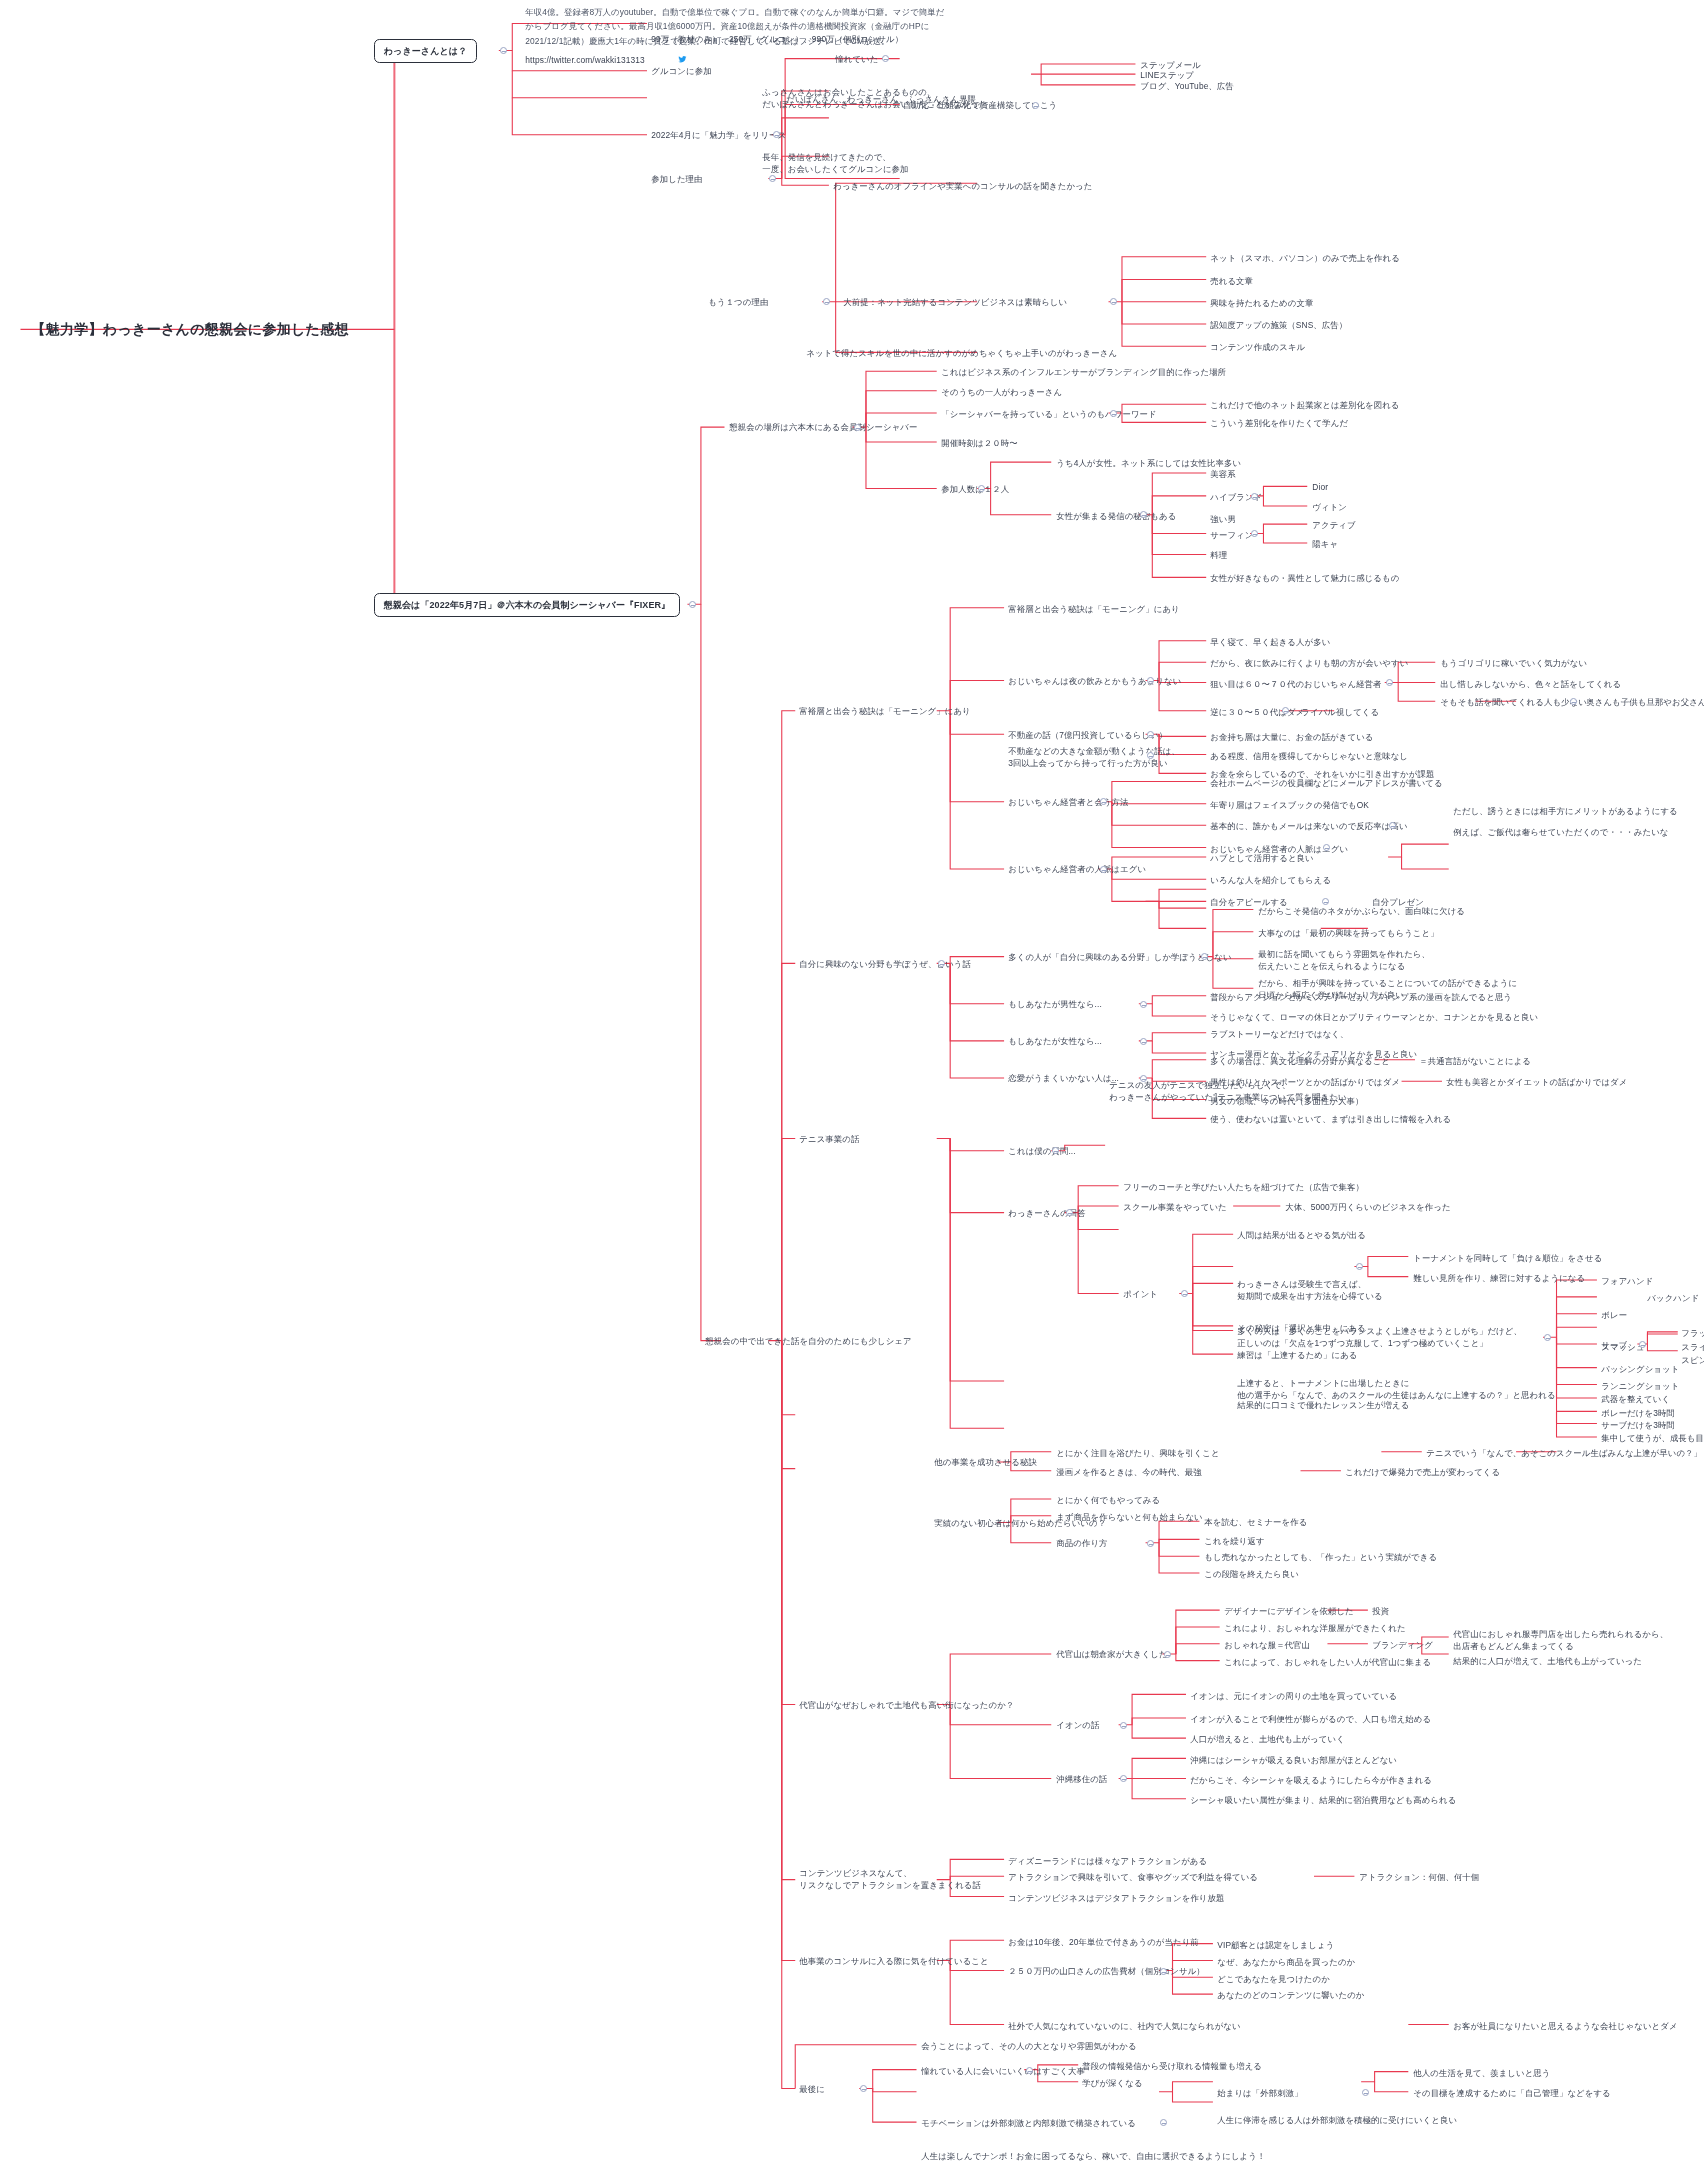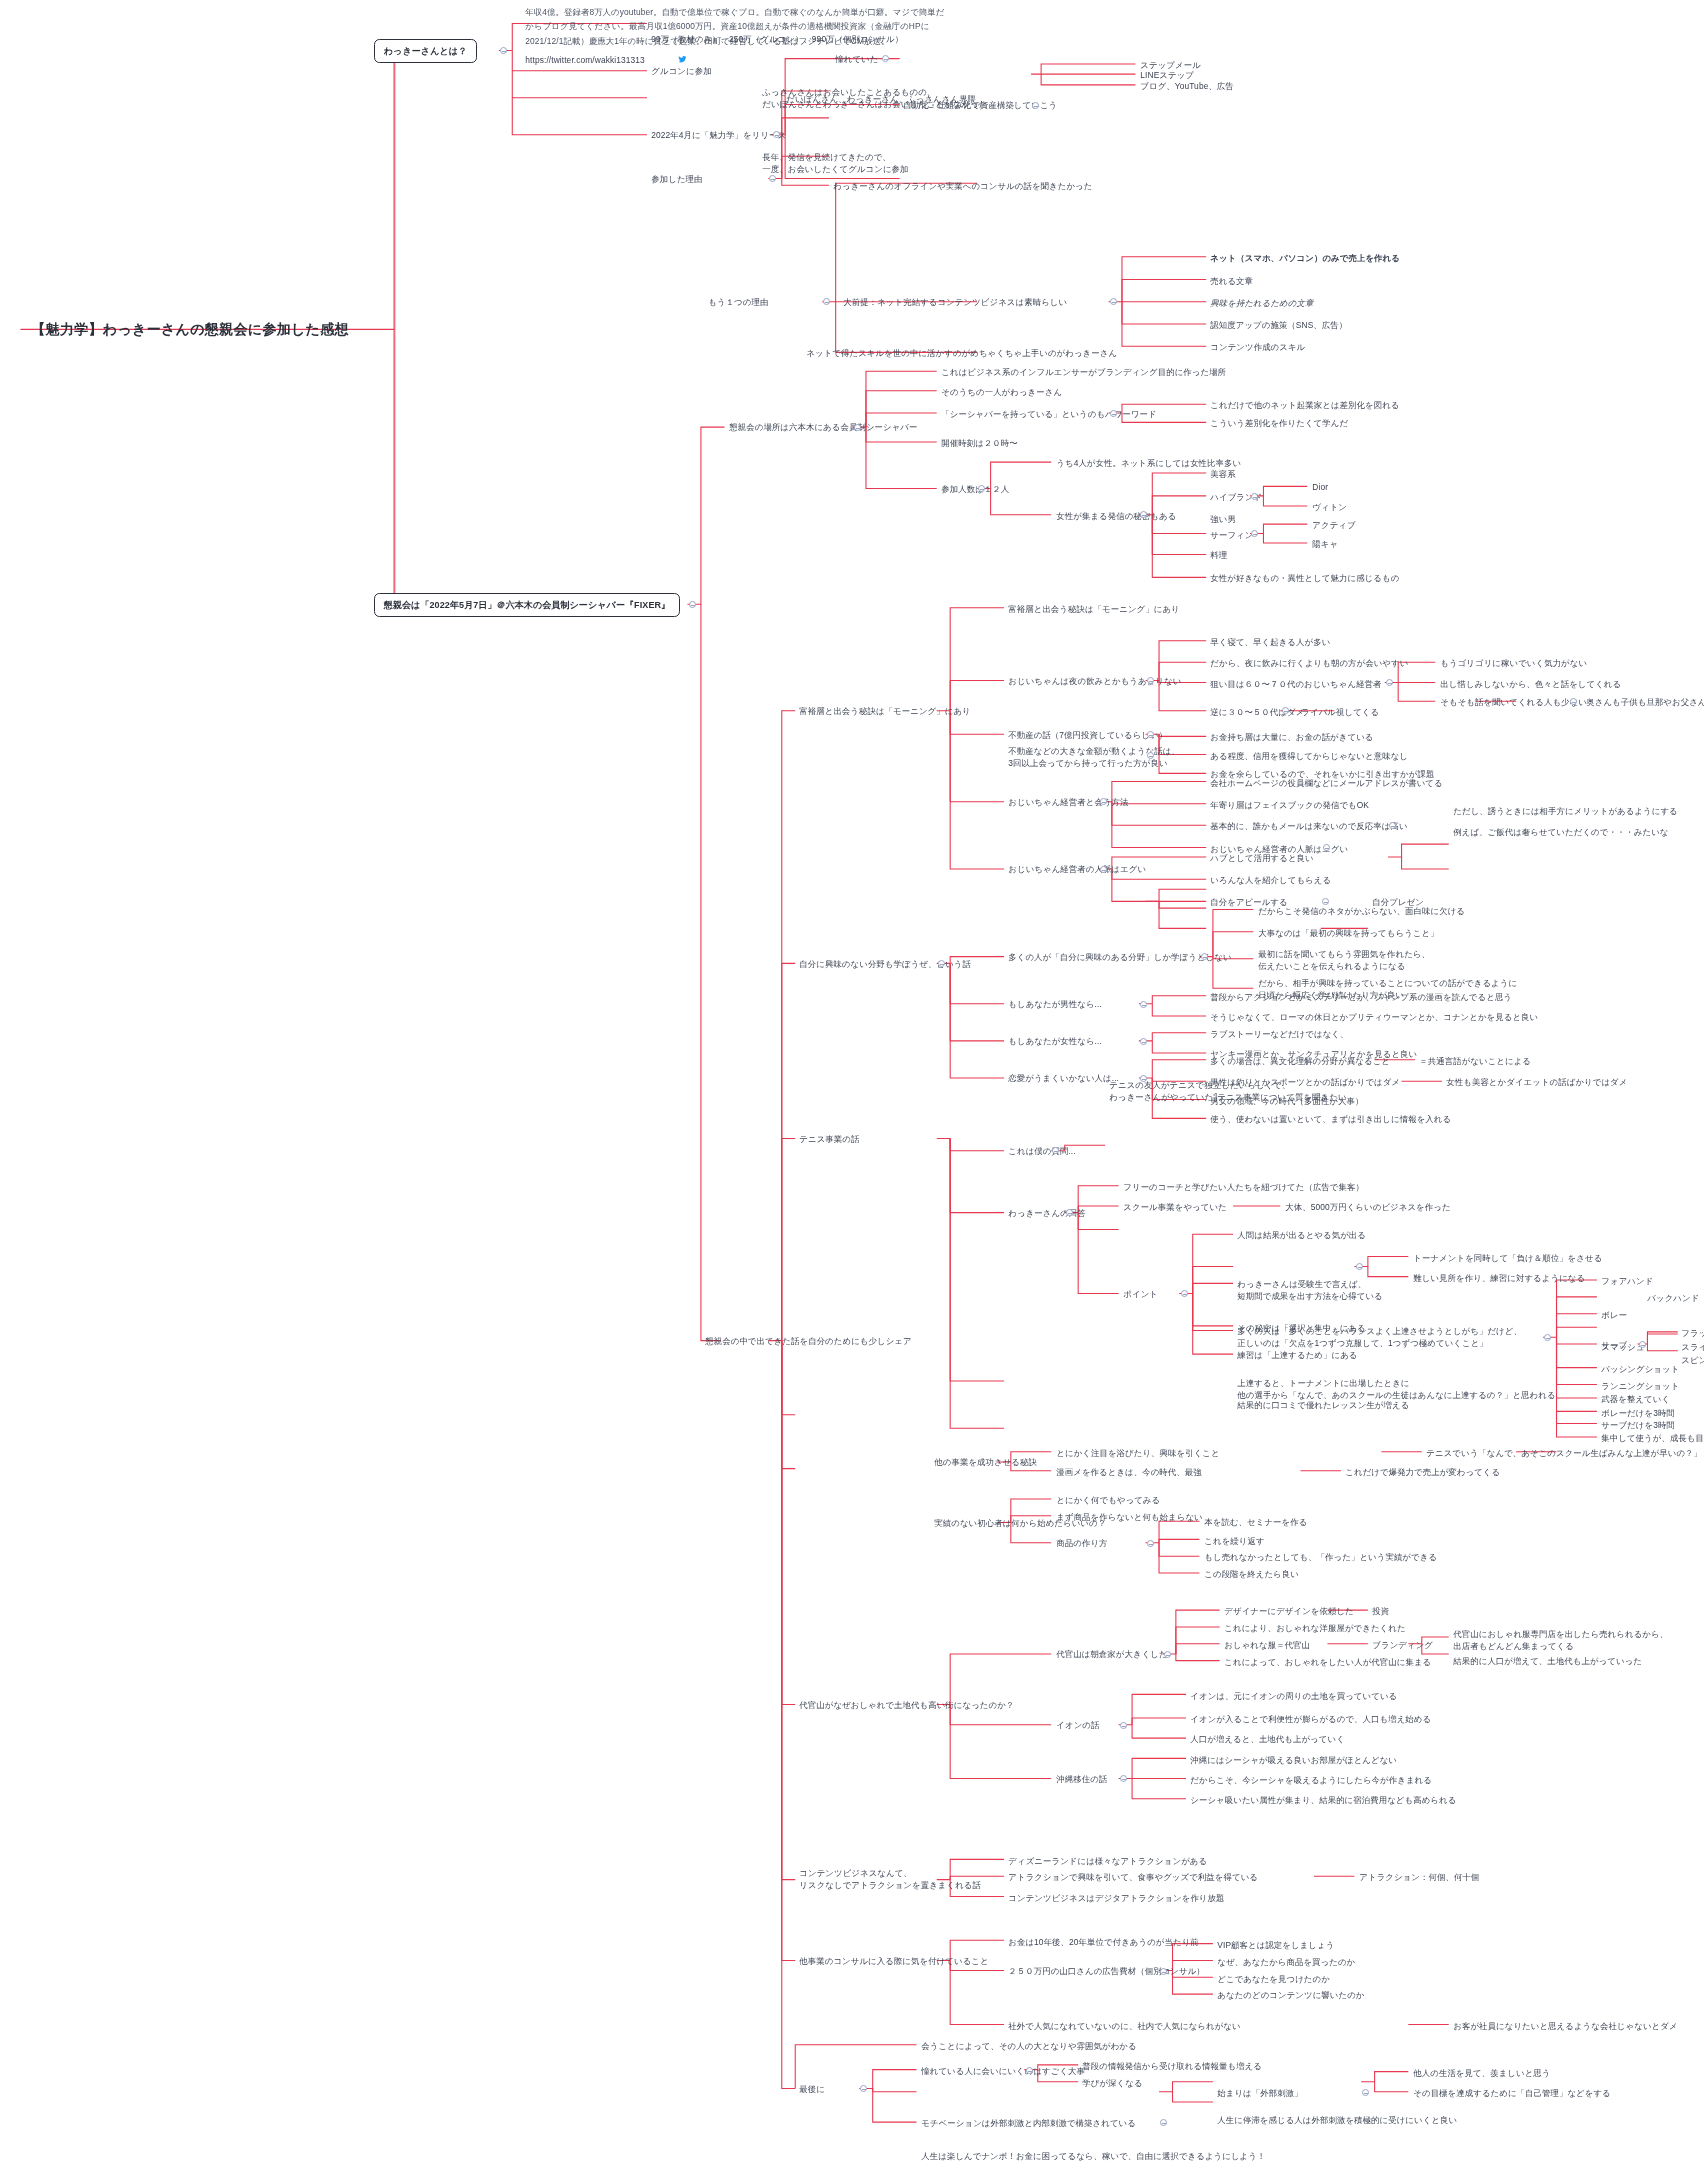--- a/index.html
+++ b/index.html
@@ -349,23 +349,23 @@
   <span class="collapse" style="left:769px; top:175px;"></span>
   <div class="node" style="left:761px; top:150px; white-space:pre-line;">長年、発信を見続けてきたので、
 一度、お会いしたくてグルコンに参加</div>
   <div class="node" style="left:832px; top:179px;">わっきーさんのオフラインや実業へのコンサルの話を聞きたかった</div>
 
   <div class="node" style="left:707px; top:295px;">もう１つの理由</div>
   <span class="collapse" style="left:823px; top:298px;"></span>
   <div class="node" style="left:842px; top:295px;">大前提：ネット完結するコンテンツビジネスは素晴らしい</div>
   <span class="collapse" style="left:1110px; top:298px;"></span>
 
-  <div class="node" style="left:1209px; top:251px;font-weight:bold;">ネット（スマホ、パソコン）のみで売上を作れる</div>
+  <div class="node" style="left:1209px; top:251px;">ネット（スマホ、パソコン）のみで売上を作れる</div>
   <div class="node" style="left:1209px; top:274px;">売れる文章</div>
-  <div class="node" style="left:1209px; top:296px;font-style:italic;">興味を持たれるための文章</div>
+  <div class="node" style="left:1209px; top:296px;">興味を持たれるための文章</div>
   <div class="node" style="left:1209px; top:318px;">認知度アップの施策（SNS、広告）</div>
   <div class="node" style="left:1209px; top:340px;">コンテンツ作成のスキル</div>
 
   <div class="node" style="left:805px; top:346px;">ネットで得たスキルを世の中に活かすのがめちゃくちゃ上手いのがわっきーさん</div>
 
   <div class="node l1box" style="left:374px; top:593px;">懇親会は「2022年5月7日」＠六本木の会員制シーシャバー『FIXER』</div>
   <span class="collapse" style="left:689px; top:601px;"></span>
 
   <div class="node" style="left:728px; top:420px;">懇親会の場所は六本木にある会員制シーシャバー</div>
   <span class="collapse" style="left:854px; top:424px;"></span>

